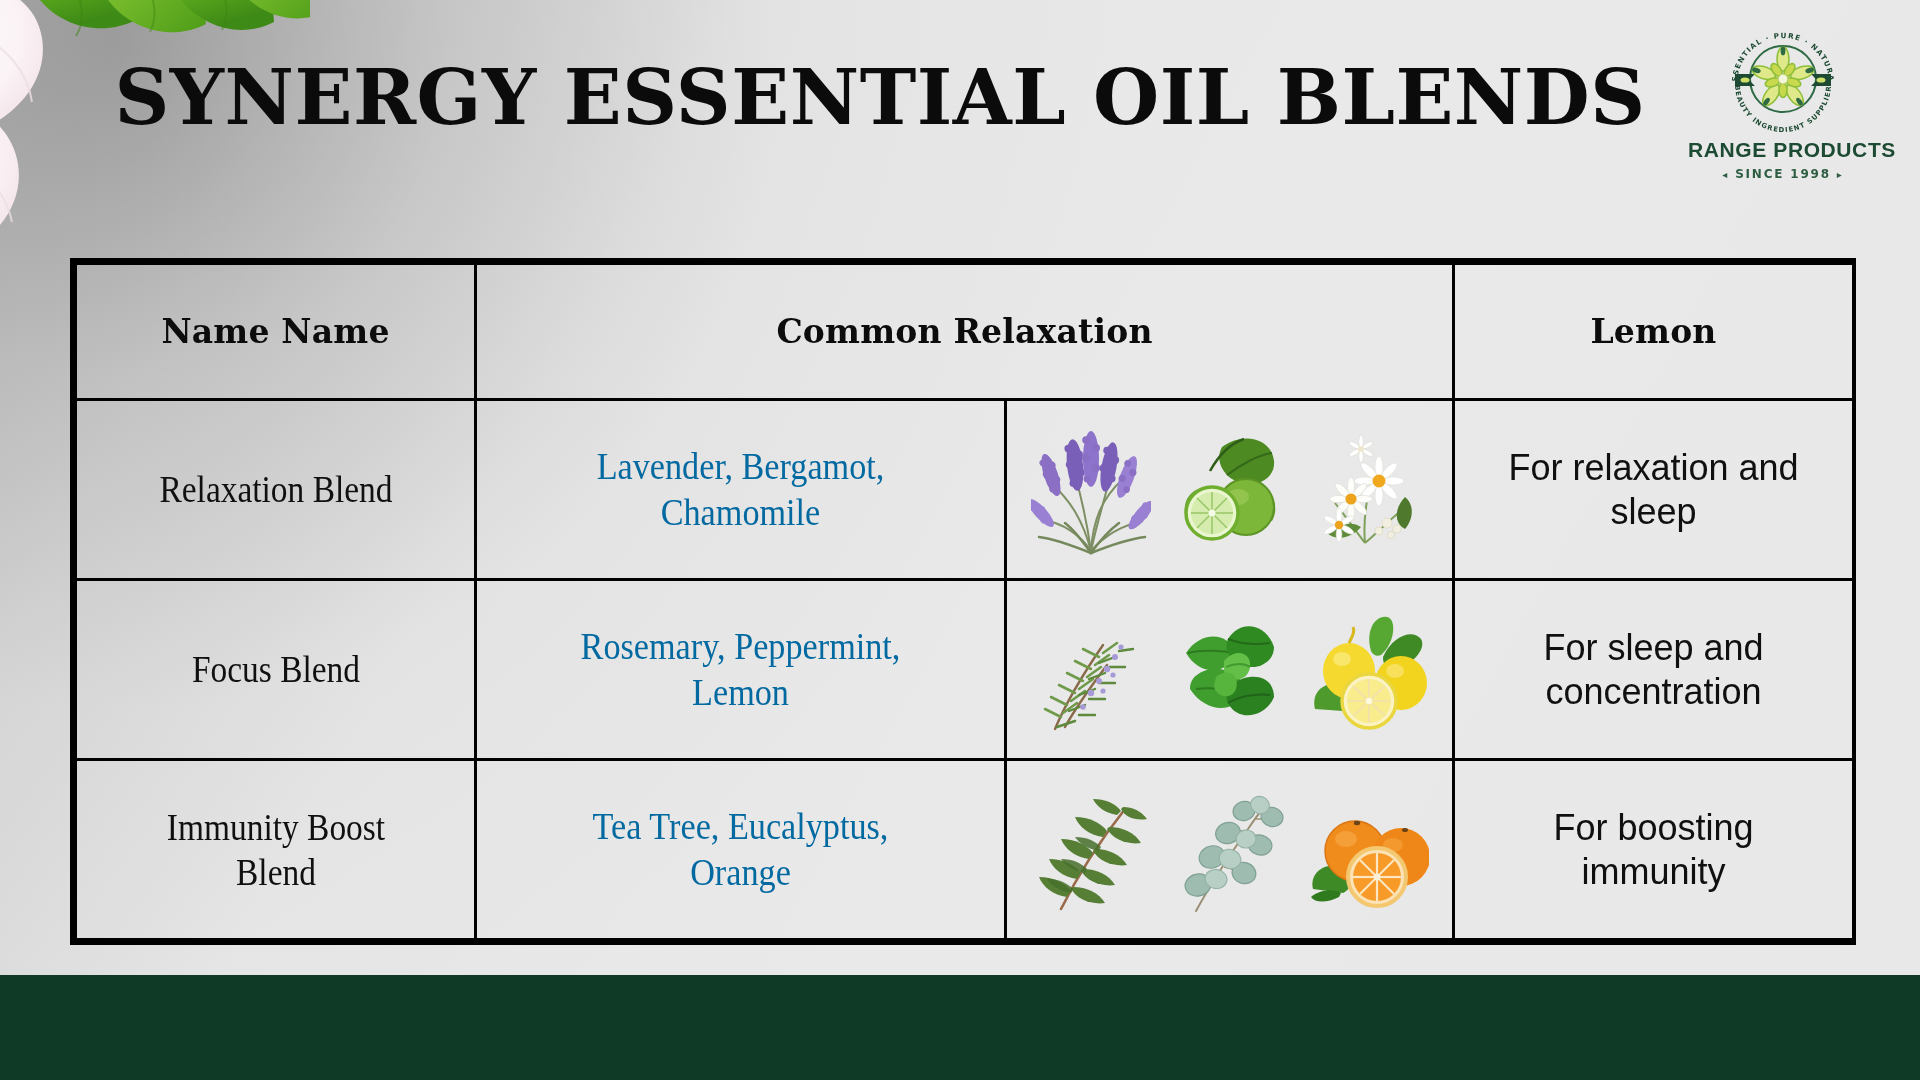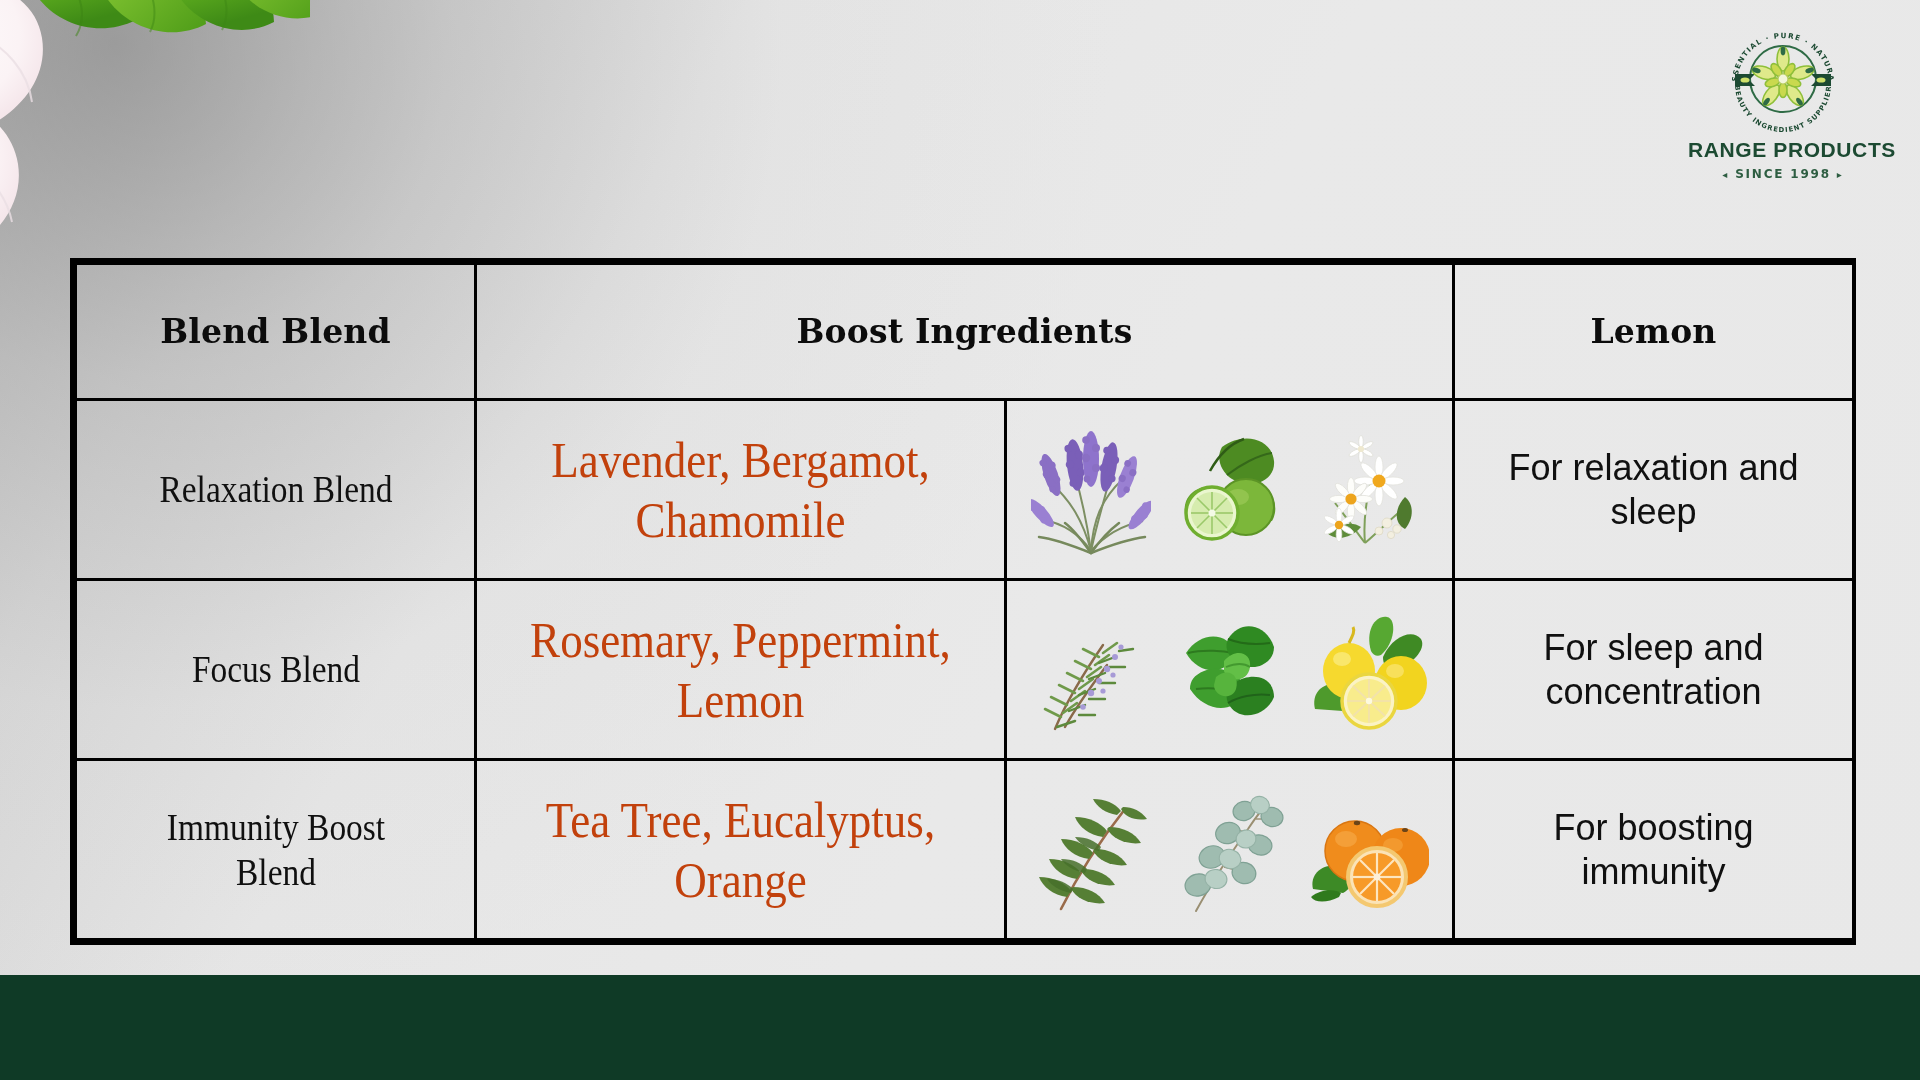--- a/index.html
+++ b/index.html
@@ -118,22 +118,22 @@
   td.cell-name {
     height: 177px;
     font-family: "Liberation Serif", "DejaVu Serif", serif;
     font-size: 38px;
     color: #101010;
     line-height: 1.18;
     transform: scaleX(0.88);
   }
   td.cell-ing {
     font-family: "Liberation Serif", "DejaVu Serif", serif;
-    font-size: 50px;
-    color: #c2410c;
+    font-size: 38px;
+    color: #0369a1;
     line-height: 1.2;
     padding: 0 18px;
   }
   td.cell-ing .sq { display:block; transform: scaleX(0.9); }
   td.cell-uses {
     font-family: Liberation Sans, sans-serif;
     font-size: 36px;
     color: #101010;
     line-height: 1.22;
     padding: 0 22px;
@@ -195,20 +195,21 @@
     </g>
 
     <g>
       <path d="M-70,18 C-6,6 54,24 62,74 C70,124 24,168 -40,178 C-96,186 -140,150 -144,96 C-148,52 -120,26 -70,18 Z" fill="url(#petalG)"></path>
       <path d="M-86,132 C-26,124 30,150 38,200 C46,252 -2,296 -66,304 C-122,312 -166,276 -170,222 C-174,178 -136,140 -86,132 Z" fill="url(#petalG)"></path>
       <path d="M-4,70 C26,82 48,108 52,138" stroke="#eadfe3" stroke-width="2" fill="none" opacity="0.8"></path>
       <path d="M-30,190 C4,204 26,228 32,258" stroke="#eadfe3" stroke-width="2" fill="none" opacity="0.8"></path>
     </g>
   </svg>
 
+  <div class="title">SYNERGY ESSENTIAL OIL BLENDS</div>
 
   <div class="logo">
     <svg class="logo-mark" width="128" height="114" viewBox="0 0 128 114">
       <defs>
         <path id="arcTop" d="M 18,62 A 46,46 0 0 1 110,62"></path>
         <path id="arcBot" d="M 16,62 A 48,48 0 0 0 112,62"></path>
       </defs>
 
       <text font-family="DejaVu Sans, Liberation Sans, sans-serif" font-size="7.2" letter-spacing="1.3" fill="#1c4a32" font-weight="700">
         <textPath href="#arcTop" startOffset="50%" text-anchor="middle">ESSENTIAL · PURE · NATURAL</textPath>
@@ -260,22 +261,22 @@
   <div class="table-wrap">
     <table class="blends">
       <colgroup>
         <col class="col-name">
           <col class="col-ing">
           <col class="col-pics">
           <col class="col-uses">
       </colgroup>
       <thead>
         <tr>
-          <th>Blend Blend</th>
-          <th colspan="2">Boost Ingredients</th>
+          <th>Name Name</th>
+          <th colspan="2">Common Relaxation</th>
           <th>Lemon</th>
         </tr>
       </thead>
       <tbody>
 
         <tr>
           <td class="cell-name">Relaxation Blend</td>
           <td class="cell-ing">
             <span class="sq">Lavender, Bergamot,</span>
             <span class="sq">Chamomile</span>

